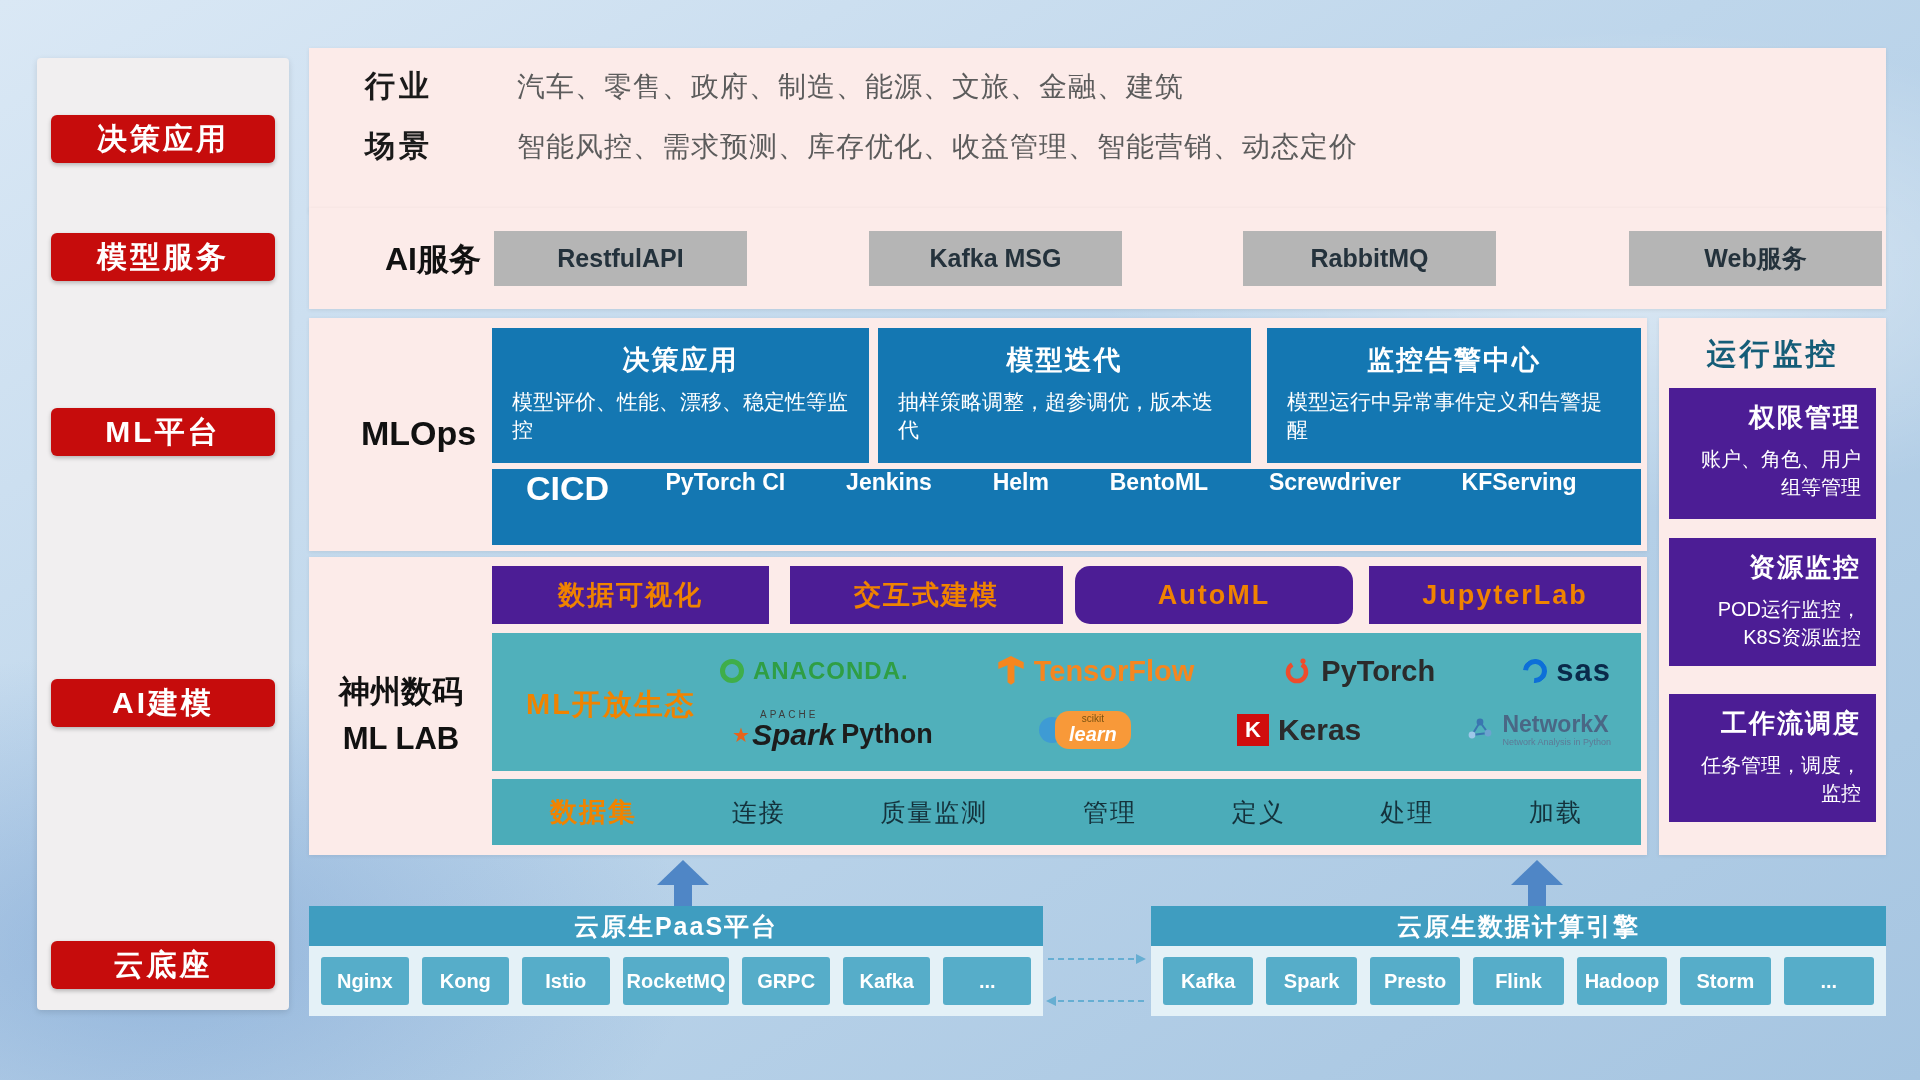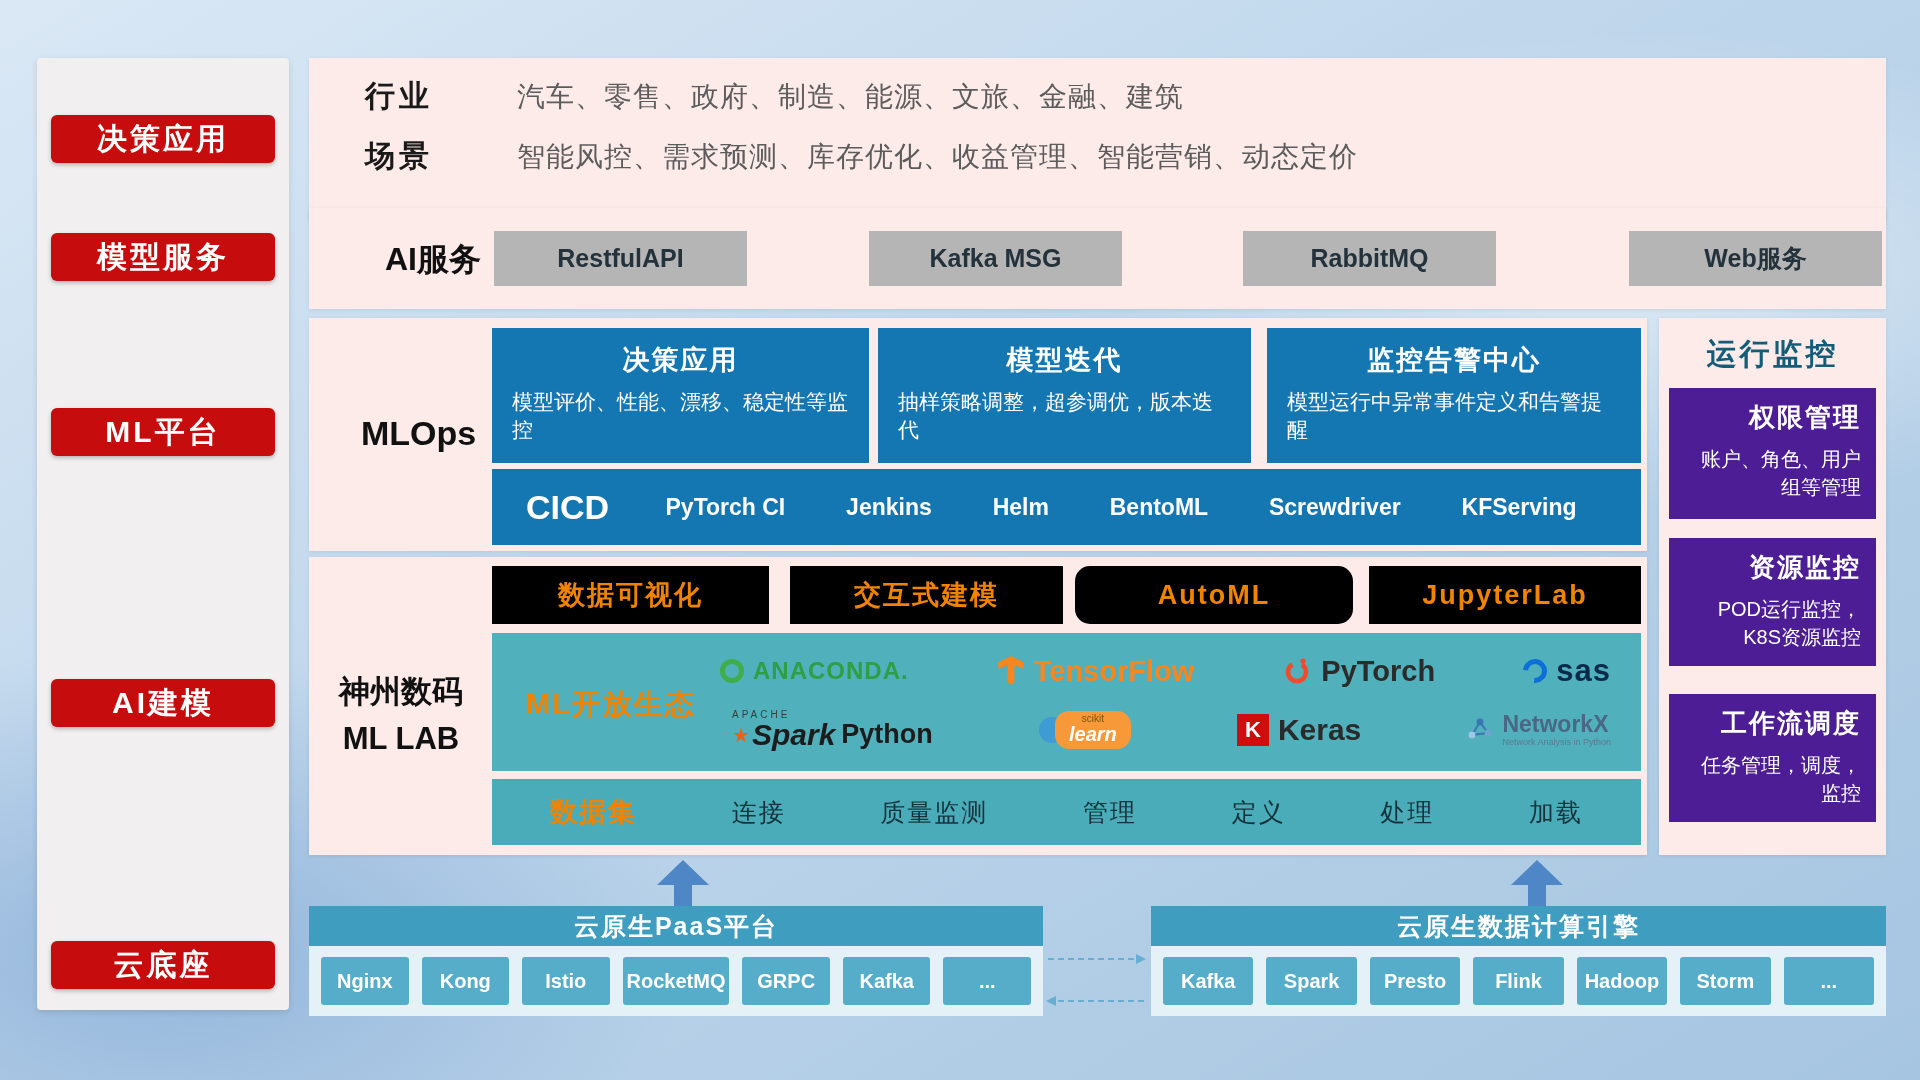--- a/index.html
+++ b/index.html
@@ -25,43 +25,43 @@
   
   .svc-label{position:absolute;left:76px;top:30px;font-size:32px;font-weight:bold;color:#111;}
   .gray-btn{position:absolute;top:23px;width:253px;height:55px;background:#b5b5b5;color:#24323c;
     font-size:25px;font-weight:bold;display:flex;align-items:center;justify-content:center;}
   
   .mlops-label{position:absolute;left:52px;top:96px;font-size:34px;font-weight:bold;color:#111;}
   .blue-card{position:absolute;top:10px;height:135px;background:#1477b2;color:#fff;padding:14px 20px;box-sizing:border-box;}
   .blue-card-title{font-size:27px;font-weight:bold;text-align:center;margin-bottom:10px;letter-spacing:2px;}
   .blue-card-desc{font-size:21px;line-height:1.35;}
   .cicd-bar{position:absolute;left:183px;top:151px;width:1149px;height:76px;background:#1477b2;color:#fff;
-    display:flex;align-items:center;box-sizing:border-box;padding:0 34px;}
+    display:flex;align-items:flex-start;box-sizing:border-box;padding:0 34px;}
   .cicd-title{font-size:34px;font-weight:bold;margin-right:26px;}
   .cicd-items{flex:1;display:flex;justify-content:space-around;align-items:center;}
   .cicd-item{font-size:23px;font-weight:bold;}
   
   .mllab-label{position:absolute;left:6px;top:112px;width:172px;text-align:center;font-size:31px;font-weight:bold;color:#111;line-height:1.5;}
-  .teal-btn{position:absolute;top:9px;height:58px;background:#000000;color:#f08300;font-size:27px;font-weight:bold;
+  .teal-btn{position:absolute;top:9px;height:58px;background:#4c1d95;color:#f08300;font-size:27px;font-weight:bold;
     letter-spacing:2px;display:flex;align-items:center;justify-content:center;}
   .eco-panel{position:absolute;left:183px;top:76px;width:1149px;height:138px;background:#50b0bb;}
   .eco-title{position:absolute;left:34px;top:52px;font-size:29px;font-weight:bold;color:#f08300;letter-spacing:2px;}
   .eco-logos{position:absolute;left:228px;right:30px;top:0;height:100%;}
   .eco-row{position:absolute;left:0;right:0;display:flex;align-items:center;justify-content:space-between;}
   .eco-row-a{top:12px;height:52px;}
   .eco-row-b{top:68px;height:58px;padding-left:12px;}
   .logo{display:flex;align-items:center;gap:9px;}
   .ana-ring{width:24px;height:24px;border:5px solid #3fae4a;border-radius:50%;box-sizing:border-box;}
   .ana-text{font-size:24px;font-weight:bold;color:#2f9e44;letter-spacing:1px;}
   .tf-text{font-size:29px;font-weight:bold;color:#f6861f;}
   .pt-text{font-size:29px;font-weight:bold;color:#2b2b2b;}
   .sas-swirl{width:24px;height:24px;border:5px solid #0d6fd8;border-left-color:transparent;border-radius:50%;transform:rotate(-40deg);box-sizing:border-box;}
   .sas-text{font-size:31px;font-weight:bold;color:#0a2a4a;letter-spacing:1px;}
   .spark-block{display:flex;flex-direction:column;line-height:1;}
-  .spark-apache{font-size:10px;letter-spacing:3px;color:#3c3c3c;}
+  .spark-apache{font-size:10px;letter-spacing:3px;color:#3c3c3c;margin-left:28px;}
   .spark-main{display:flex;align-items:center;gap:2px;}
   .spark-star{color:#e8631a;font-size:20px;}
   .spark-text{font-size:30px;font-weight:bold;font-style:italic;color:#1c1c1c;}
   .mllib-text{font-size:27px;font-weight:bold;color:#1c1c1c;margin-left:6px;}
   .spark-group{display:flex;align-items:flex-end;}
   .sk-wrap{display:flex;align-items:center;}
   .sk-blue{width:26px;height:26px;background:#3e9bd4;border-radius:50%;margin-right:-10px;}
   .sk-orange{background:#f89939;border-radius:14px;padding:3px 14px 5px;display:flex;flex-direction:column;align-items:center;line-height:1;}
   .sk-scikit{font-size:10px;color:#7c5210;}
   .sk-learn{font-size:20px;font-weight:bold;font-style:italic;color:#fff;}
@@ -98,21 +98,21 @@
 <div class="page">
 
   <aside class="sidebar">
     <div class="red-btn" style="top:57px">决策应用</div>
     <div class="red-btn" style="top:175px">模型服务</div>
     <div class="red-btn" style="top:350px">ML平台</div>
     <div class="red-btn" style="top:621px">AI建模</div>
     <div class="red-btn" style="top:883px">云底座</div>
   </aside>
 
-  <section class="panel" style="left:309px;top:58px;width:1577px;height:164px;">
+  <section class="panel" style="left:309px;top:48px;width:1577px;height:164px;">
     <div class="ind-row" style="top:18px;">
       <span class="ind-label">行业</span>
       <span class="ind-value">汽车、零售、政府、制造、能源、文旅、金融、建筑</span>
     </div>
     <div class="ind-row" style="top:78px;">
       <span class="ind-label">场景</span>
       <span class="ind-value">智能风控、需求预测、库存优化、收益管理、智能营销、动态定价</span>
     </div>
   </section>
 

